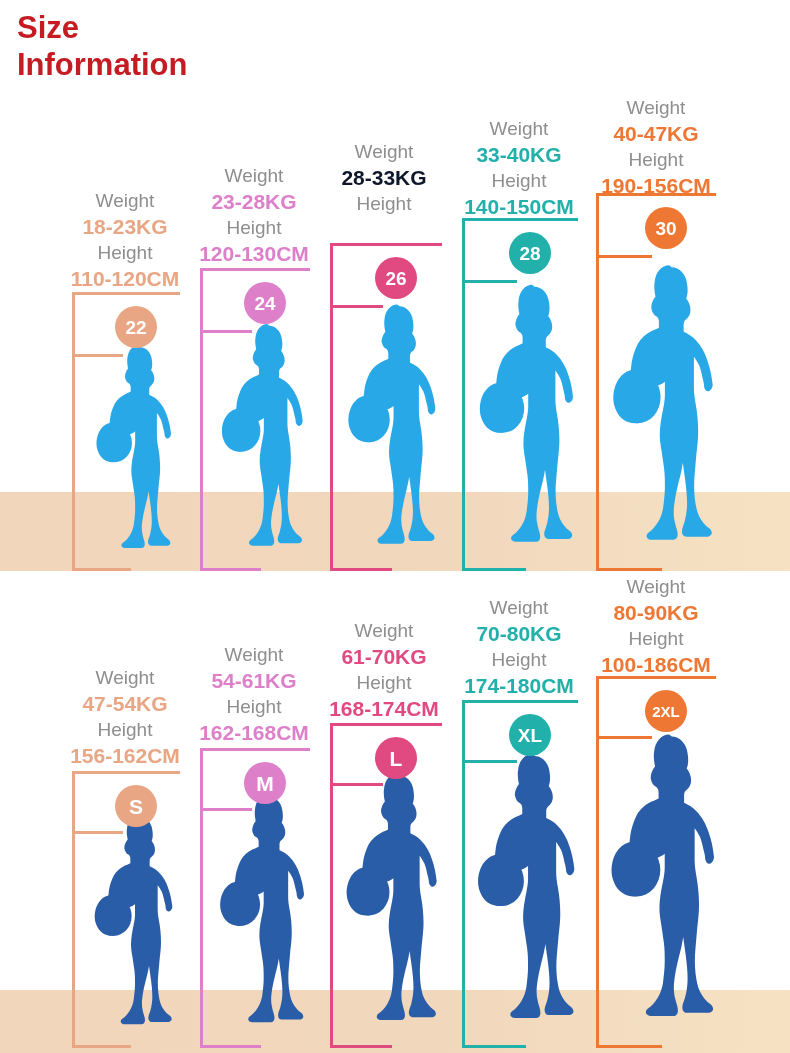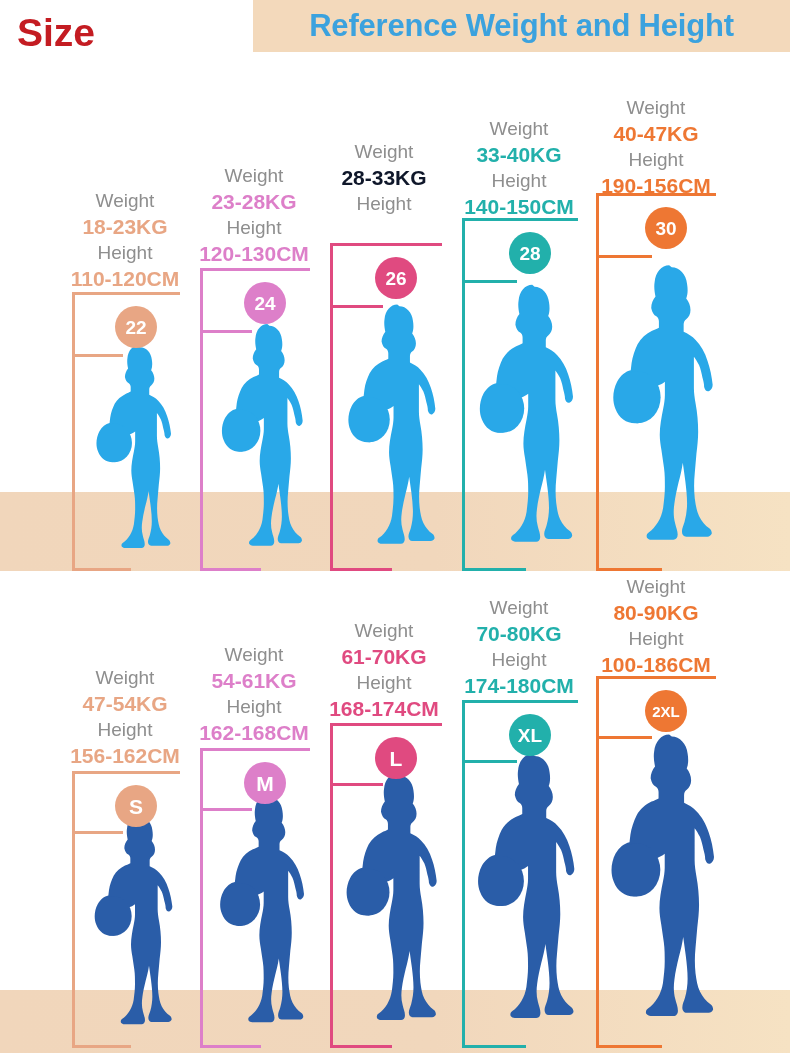--- a/index.html
+++ b/index.html
@@ -17,21 +17,21 @@
     background: #f3d9bb;
   }
   .header-banner-text {
     position: absolute; left: 0; top: 0; width: 537px; height: 52px;
     display: flex; align-items: center; justify-content: center;
     color: #3ba2de; font-size: 31px; font-weight: bold;
     letter-spacing: -0.2px; white-space: nowrap;
   }
   .title-block {
     position: absolute; left: 17px; top: 10px; width: 260px;
-    color: #c41c22; font-size: 39px; font-weight: bold; line-height: 1.18;
+    color: #c41c22; font-size: 31px; font-weight: bold; line-height: 1.18;
   }
   .title-line { display: block; white-space: nowrap; }
 
   
   .ground {
     position: absolute; left: 0; width: 790px;
     background: linear-gradient(to right, #f1d6bb 0%, #f1d7bc 55%, #f6e2c3 100%);
   }
   .ground-top    { top: 492px; height: 79px; }
   .ground-bottom { top: 990px; height: 63px; }
@@ -64,26 +64,24 @@
   }
 
   .figure { position: absolute; }
   .figure svg { display: block; width: 100%; height: 100%; }
 </style>
 </head>
 <body>
 
 <div id="root">
 
-  <div class="header-banner">
-    <div class="header-banner-text">Reference Weight and Height</div>
-  </div>
 
   <div class="title-block">
     <span class="title-line">Size</span>
+    <span class="title-line">Information</span>
   </div>
 
   <div class="ground ground-top"></div>
   <div class="ground ground-bottom"></div>
 
   <div id="columns">
       <div class="col" style="left:60px;top:0;width:130px;height:1053px;">
         <div class="labels" style="top:188px;">
           <span class="lbl-static">Weight</span>
           <span class="lbl-value" style="color:#e8a684;">18-23KG</span>

